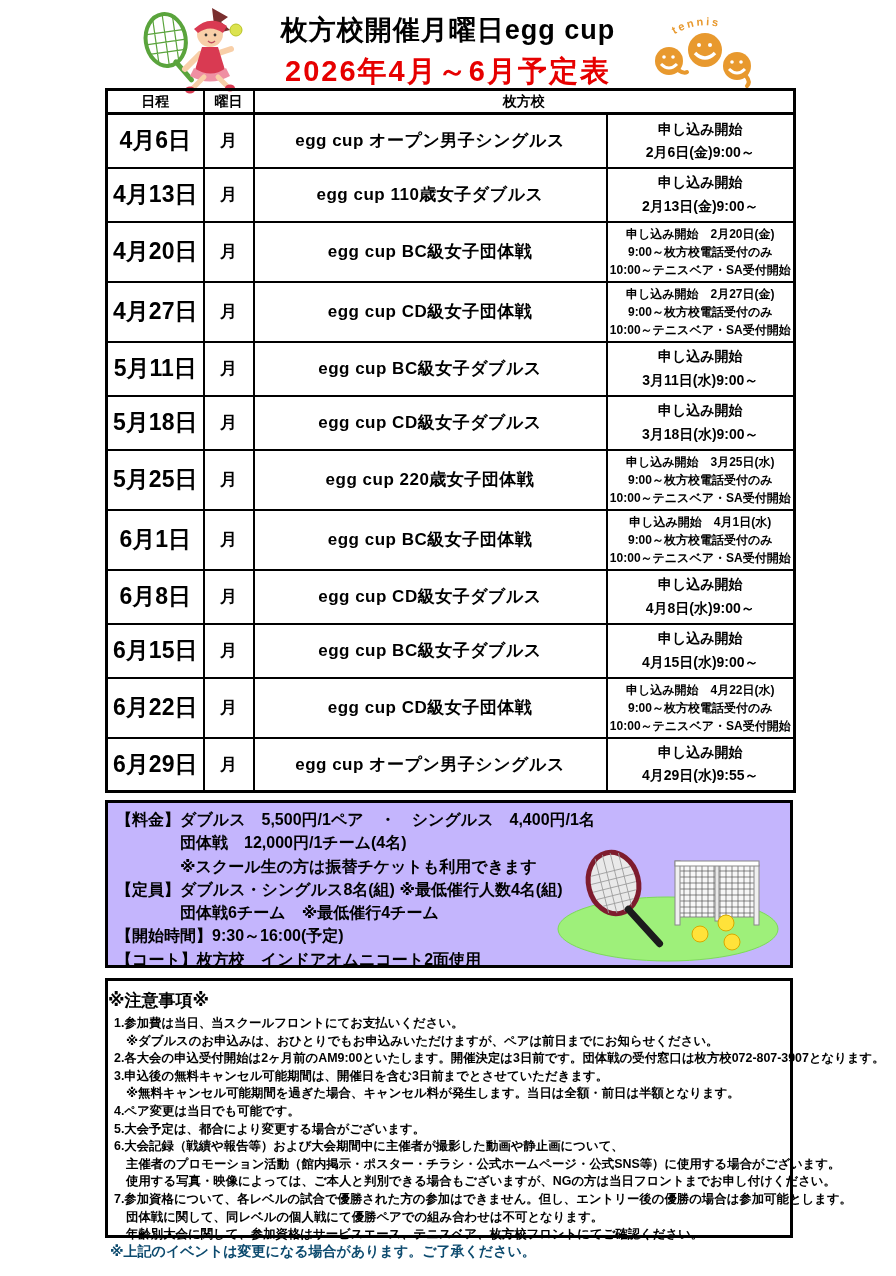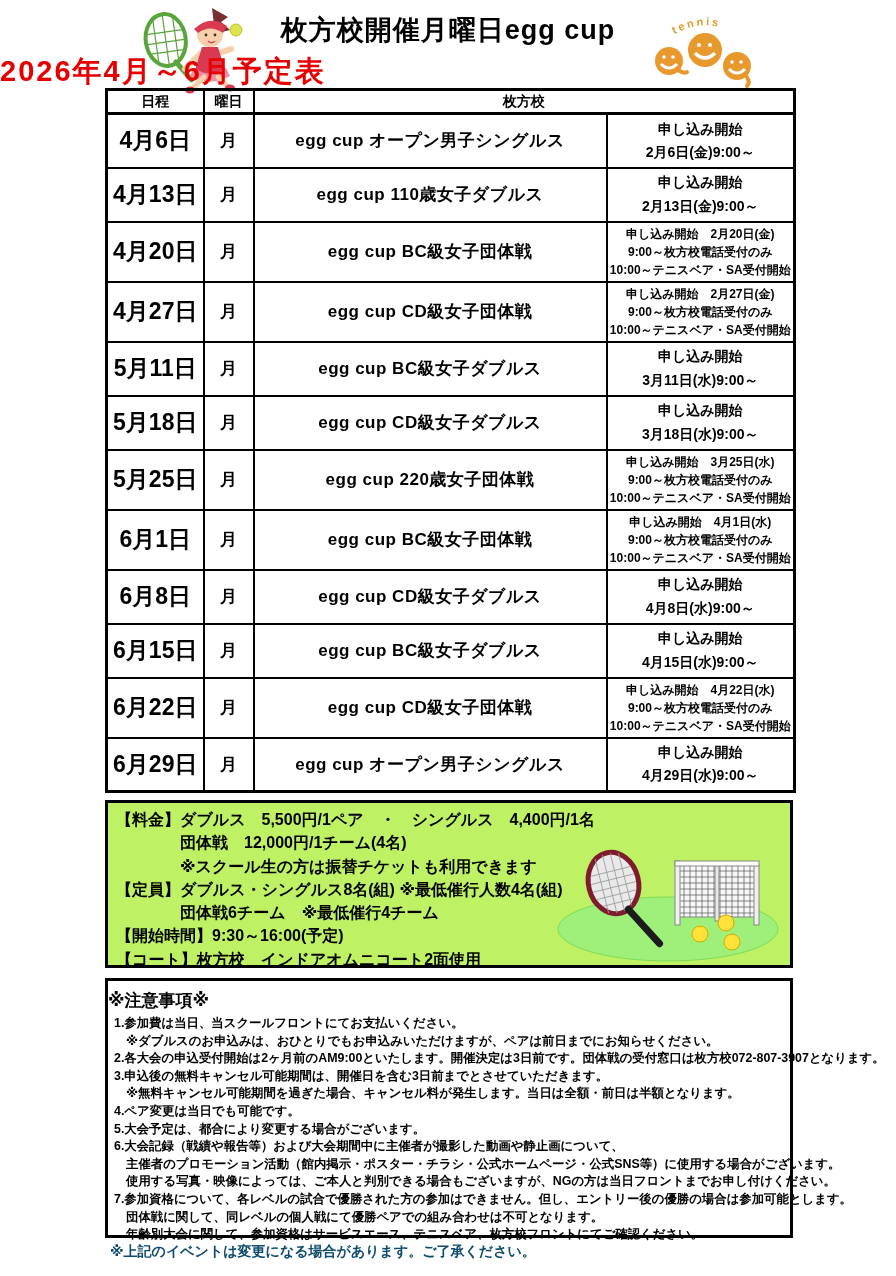--- a/index.html
+++ b/index.html
@@ -13,21 +13,21 @@
 
   
   .hdr-player { position:absolute; left:126px; top:4px; width:136px; height:88px; }
   .hdr-logo   { position:absolute; left:622px; top:8px;  width:152px; height:84px; }
   .title {
     position:absolute; left:0; top:12px; width:100%;
     text-align:center; font-size:27px; font-weight:700; letter-spacing:1px;
   }
   .subtitle {
     position:absolute; left:0; top:52px; width:100%;
-    text-align:left; font-size:29px; font-weight:700; letter-spacing:2px;
+    text-align:center; font-size:29px; font-weight:700; letter-spacing:2px;
   }
 
   
   table.schedule {
     position:absolute; left:105px; top:88px; width:688px;
     border-collapse:collapse; table-layout:fixed;
     border:3px solid #000;
   }
   table.schedule th {
     border:2px solid #000; border-bottom:3px solid #000;
@@ -41,21 +41,21 @@
   td.date-cell  { font-size:23px; }
   td.day-cell   { font-size:17px; }
   td.event-cell { font-size:17px; letter-spacing:0.5px; }
   td.apply-cell { padding:2px 1px; }
   td.apply-cell.lines-2 { font-size:14px; line-height:1.65; }
   td.apply-cell.lines-3 { font-size:12px; line-height:1.5; }
 
   
   .info-box {
     position:absolute; left:105px; top:800px; width:688px; height:168px;
-    border:3px solid #000; background:#bef264;
+    border:3px solid #000; background:#c4b5fd;
   }
   .info-lines { position:absolute; left:8px; top:5px; }
   .info-line { font-size:16px; font-weight:700; line-height:23.3px; white-space:pre; }
   .info-line.ind-1 { padding-left:64px; }
   .info-art { position:absolute; right:6px; bottom:2px; width:232px; height:126px; }
 
   
   .notes-box {
     position:absolute; left:105px; top:978px; width:688px; height:260px;
     border:3px solid #000; background:#fff;
@@ -265,21 +265,21 @@
             <div>9:00～枚方校電話受付のみ</div>
             <div>10:00～テニスベア・SA受付開始</div>
           </td>
         </tr>
         <tr>
           <td class="date-cell">6月29日</td>
           <td class="day-cell">月</td>
           <td class="event-cell">egg cup オープン男子シングルス</td>
           <td class="apply-cell lines-2">
             <div>申し込み開始</div>
-            <div>4月29日(水)9:00～</div>
+            <div>4月29日(水)9:55～</div>
           </td>
         </tr>
       </tbody>
   </table>
 
   <section class="info-box">
     <div class="info-lines" id="info-lines">
         <div class="info-line ind-0">【料金】ダブルス　5,500円/1ペア　・　シングルス　4,400円/1名</div>
         <div class="info-line ind-1">団体戦　12,000円/1チーム(4名)</div>
         <div class="info-line ind-1">※スクール生の方は振替チケットも利用できます</div>

